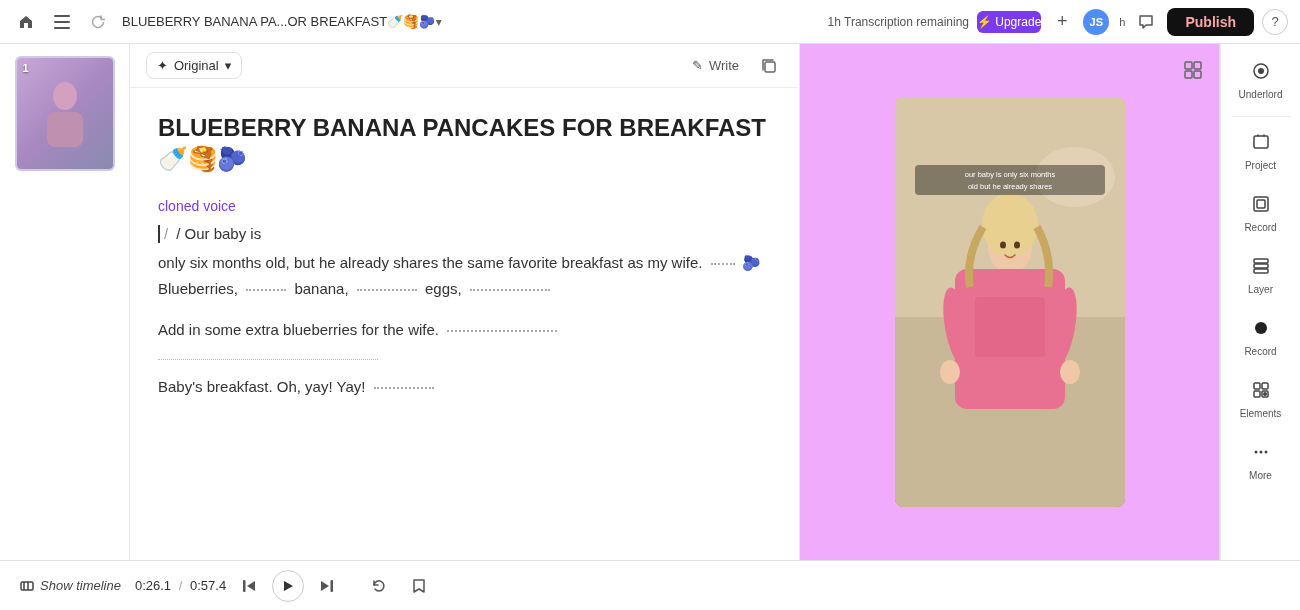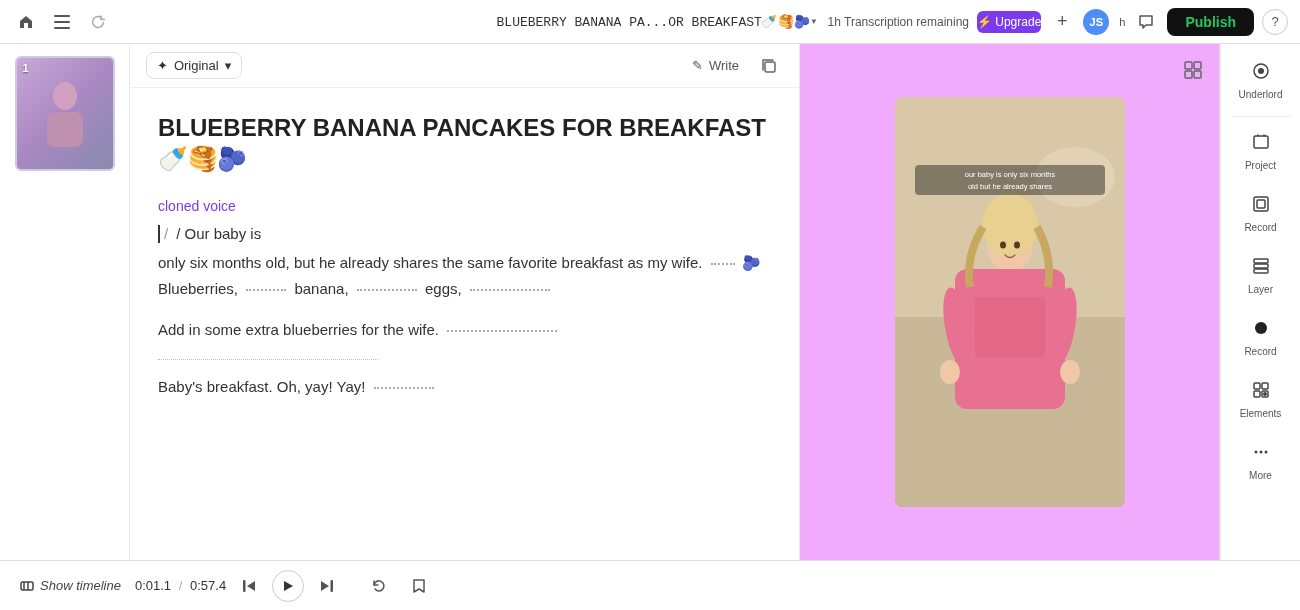--- a/index.html
+++ b/index.html
@@ -1,33 +1,33 @@
 <!DOCTYPE html>
 <html><head>
   <meta charset="utf-8">
   <style>
     * { box-sizing: border-box; margin: 0; padding: 0; }
     body { font-family: -apple-system, BlinkMacSystemFont, 'Segoe UI', sans-serif; background: #f5f5f5; width: 1300px; height: 610px; overflow: hidden; display: flex; flex-direction: column; }
 
     
     .topbar { height: 44px; background: #fff; border-bottom: 1px solid #e0e0e0; display: flex; align-items: center; padding: 0 12px; gap: 10px; flex-shrink: 0; }
     .topbar-left { display: flex; align-items: center; gap: 8px; }
-    .topbar-center { flex: 1; display: flex; justify-content: flex-end; align-items: center; gap: 0; font-family: Liberation Mono, monospace; }
+    .topbar-center { flex: 1; display: flex; justify-content: flex-start; align-items: center; gap: 0; }
     .topbar-right { display: flex; align-items: center; gap: 8px; }
     .home-icon-btn { width: 28px; height: 28px; display: flex; align-items: center; justify-content: center; cursor: pointer; color: #555; font-size: 16px; }
     .menu-icon-btn { width: 28px; height: 28px; display: flex; align-items: center; justify-content: center; cursor: pointer; color: #555; font-size: 16px; }
     .refresh-icon-btn { width: 28px; height: 28px; display: flex; align-items: center; justify-content: center; cursor: pointer; color: #aaa; font-size: 14px; }
     .project-title { font-size: 13px; color: #333; font-weight: 500; }
     .dropdown-arrow { color: #666; font-size: 12px; cursor: pointer; }
     .transcription-badge { font-size: 12px; color: #555; display: flex; align-items: center; gap: 4px; }
     .upgrade-btn { background: #7c3aed; color: #fff; border: none; border-radius: 6px; padding: 4px 0; font-size: 12px; cursor: pointer; display: flex; align-items: center; gap: 4px; }
     .avatar { width: 26px; height: 26px; border-radius: 50%; background: #4f8ef7; color: #fff; font-size: 11px; display: flex; align-items: center; justify-content: center; font-weight: 600; }
     .plus-btn { width: 26px; height: 26px; display: flex; align-items: center; justify-content: center; cursor: pointer; color: #555; font-size: 18px; }
     .message-icon { width: 26px; height: 26px; display: flex; align-items: center; justify-content: center; cursor: pointer; color: #555; font-size: 16px; }
-    .publish-btn { background: #111; color: #22c55e; border: none; border-radius: 8px; padding: 6px 18px; font-size: 14px; font-weight: 600; cursor: pointer; }
+    .publish-btn { background: #111; color: #fca5a5; border: none; border-radius: 8px; padding: 6px 18px; font-size: 14px; font-weight: 600; cursor: pointer; }
     .help-icon { width: 26px; height: 26px; border-radius: 50%; border: 1.5px solid #ccc; display: flex; align-items: center; justify-content: center; color: #555; font-size: 13px; cursor: pointer; }
     .user-initial { font-size: 11px; color: #555; margin-left: 2px; }
 
     
     .main { flex: 1; display: flex; overflow: hidden; }
 
     
     .thumbnail-panel { width: 130px; background: #fff; border-right: 1px solid #e8e8e8; padding: 8px; flex-shrink: 0; display: flex; flex-direction: column; align-items: center; padding-top: 12px; }
     .thumb-item { width: 100px; height: 115px; background: #e8e0f0; border-radius: 6px; overflow: hidden; position: relative; border: 2px solid #d0c8e8; }
     .thumb-number { position: absolute; top: 4px; left: 6px; font-size: 11px; color: #fff; font-weight: 600; text-shadow: 0 1px 2px rgba(0,0,0,0.5); }
@@ -302,21 +302,21 @@
   <div class="show-timeline-btn">
     <svg width="14" height="14" viewBox="0 0 14 14" fill="none" stroke="#444" stroke-width="1.5">
         <rect x="1" y="3" width="12" height="8" rx="1.5"></rect>
         <line x1="4" y1="3" x2="4" y2="11"></line>
         <line x1="8" y1="3" x2="8" y2="11"></line>
       </svg>
     <span>Show timeline</span>
   </div>
   <div class="playback-controls">
     <span class="time-display">
-      <span>0:01.1</span>
+      <span>0:26.1</span>
       <span style="margin:0 4px;color:#aaa;">/</span>
       <span>0:57.4</span>
     </span>
     <div class="skip-btn">
       <svg width="16" height="16" viewBox="0 0 16 16" fill="#555">
           <rect x="2" y="2" width="2.5" height="12" rx="1"></rect>
           <path d="M14 3L6 8l8 5V3z"></path>
         </svg>
     </div>
     <div class="play-btn">

